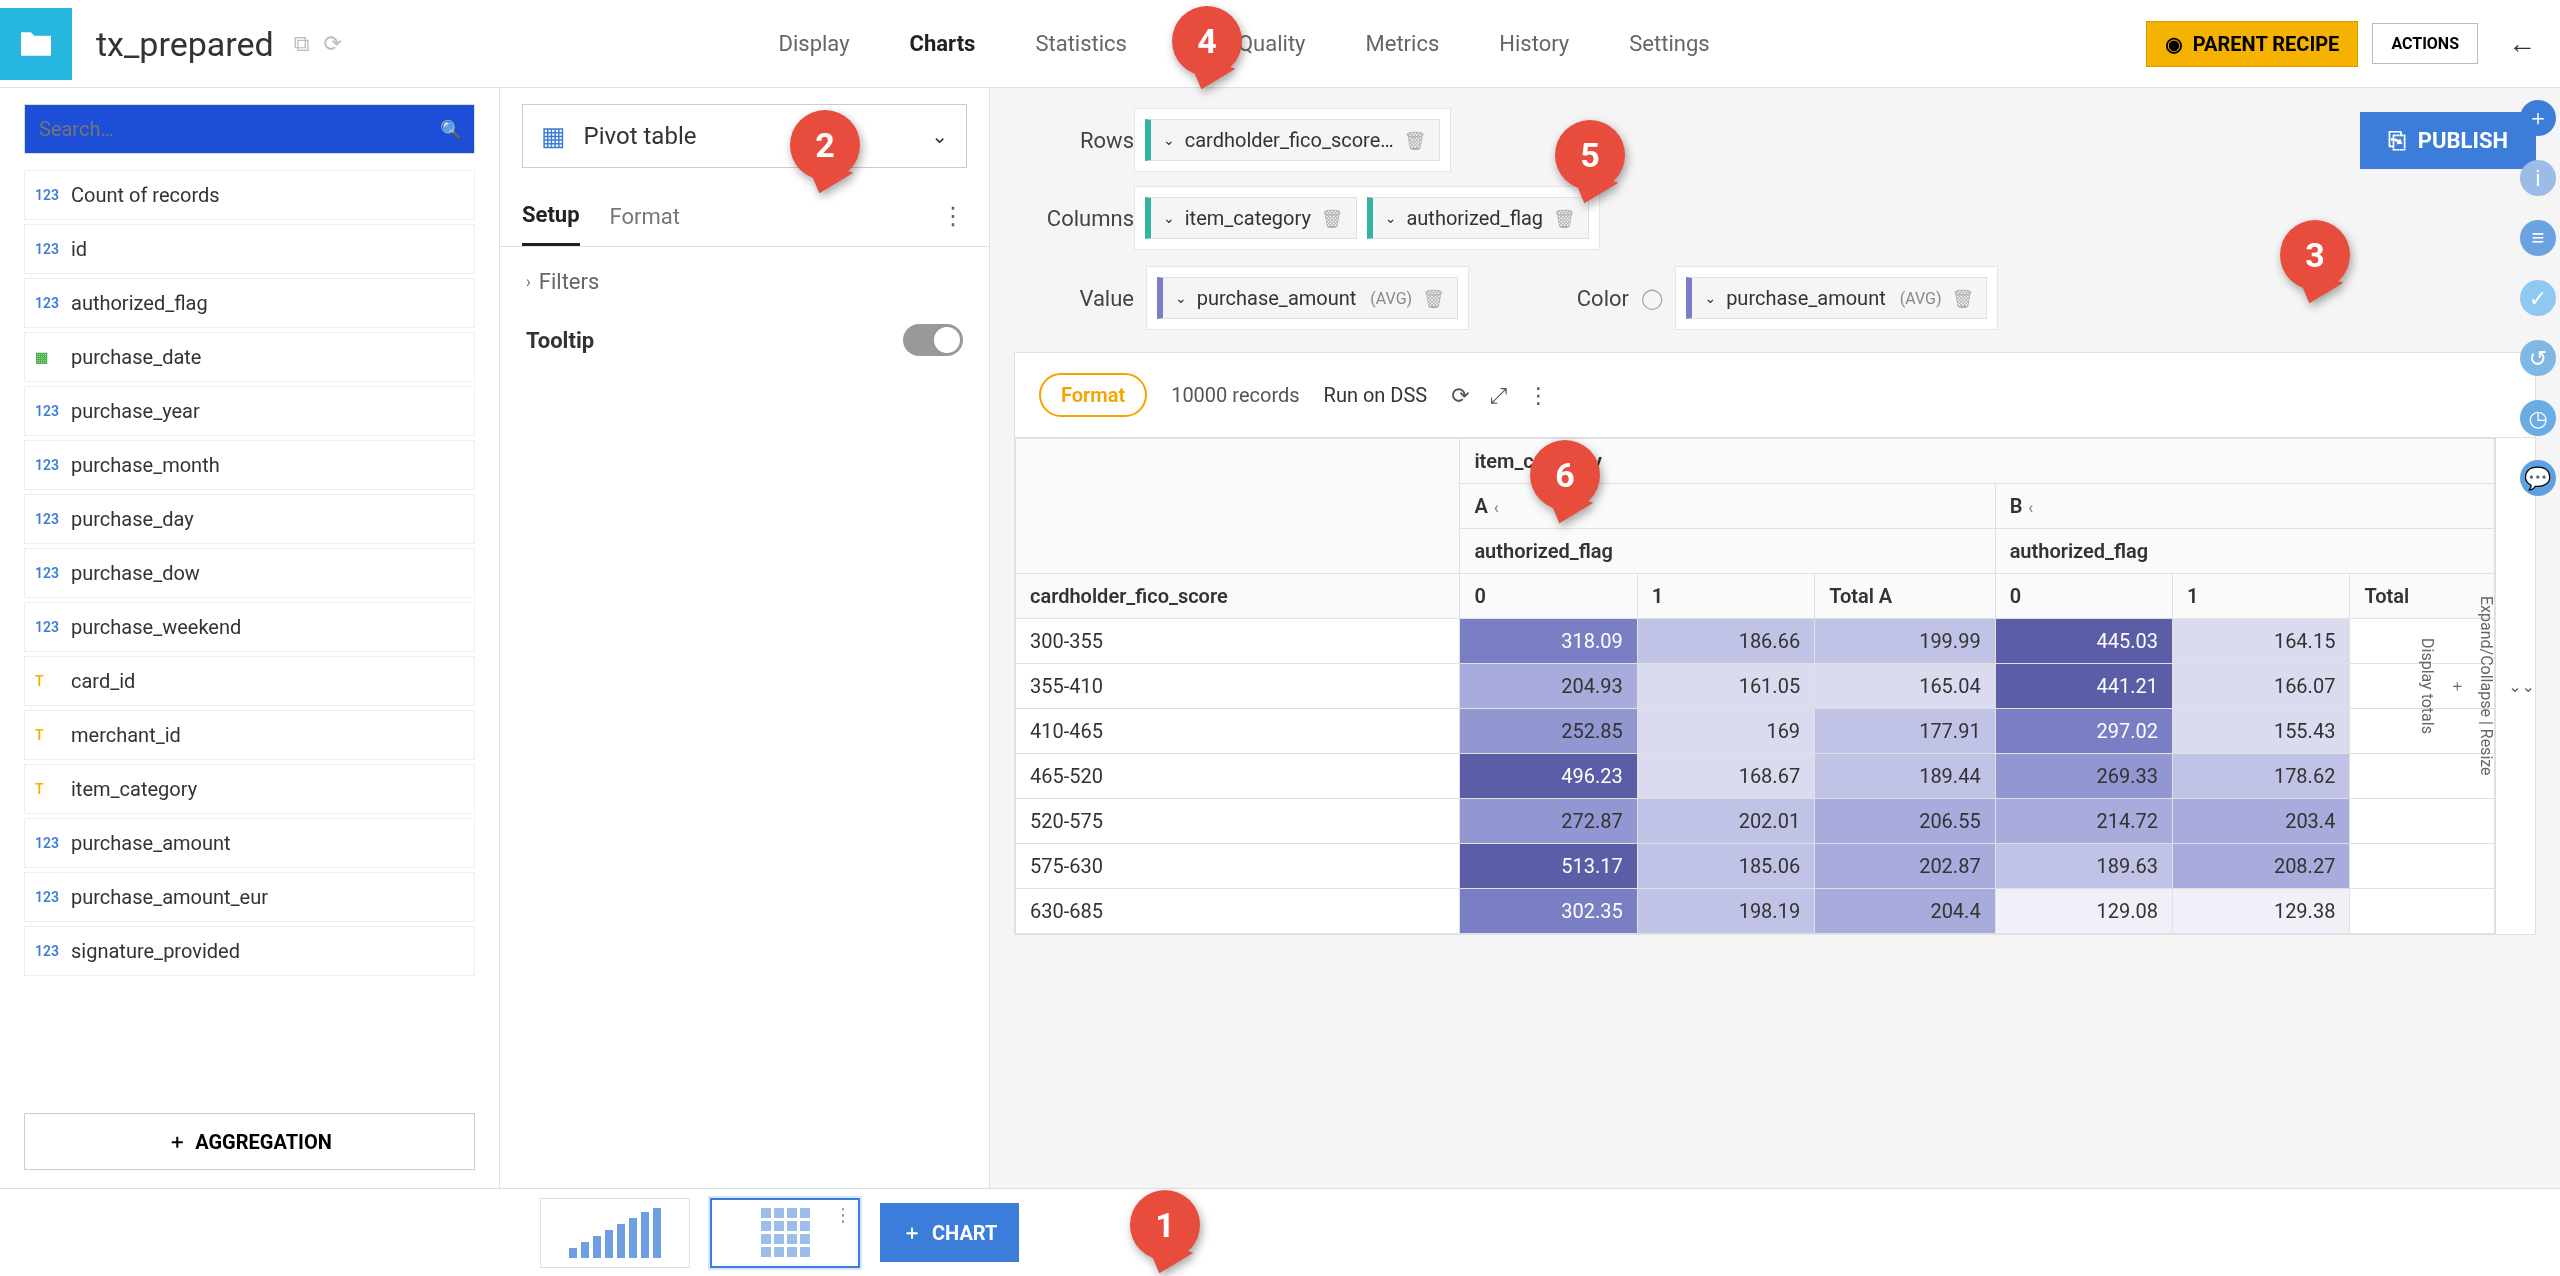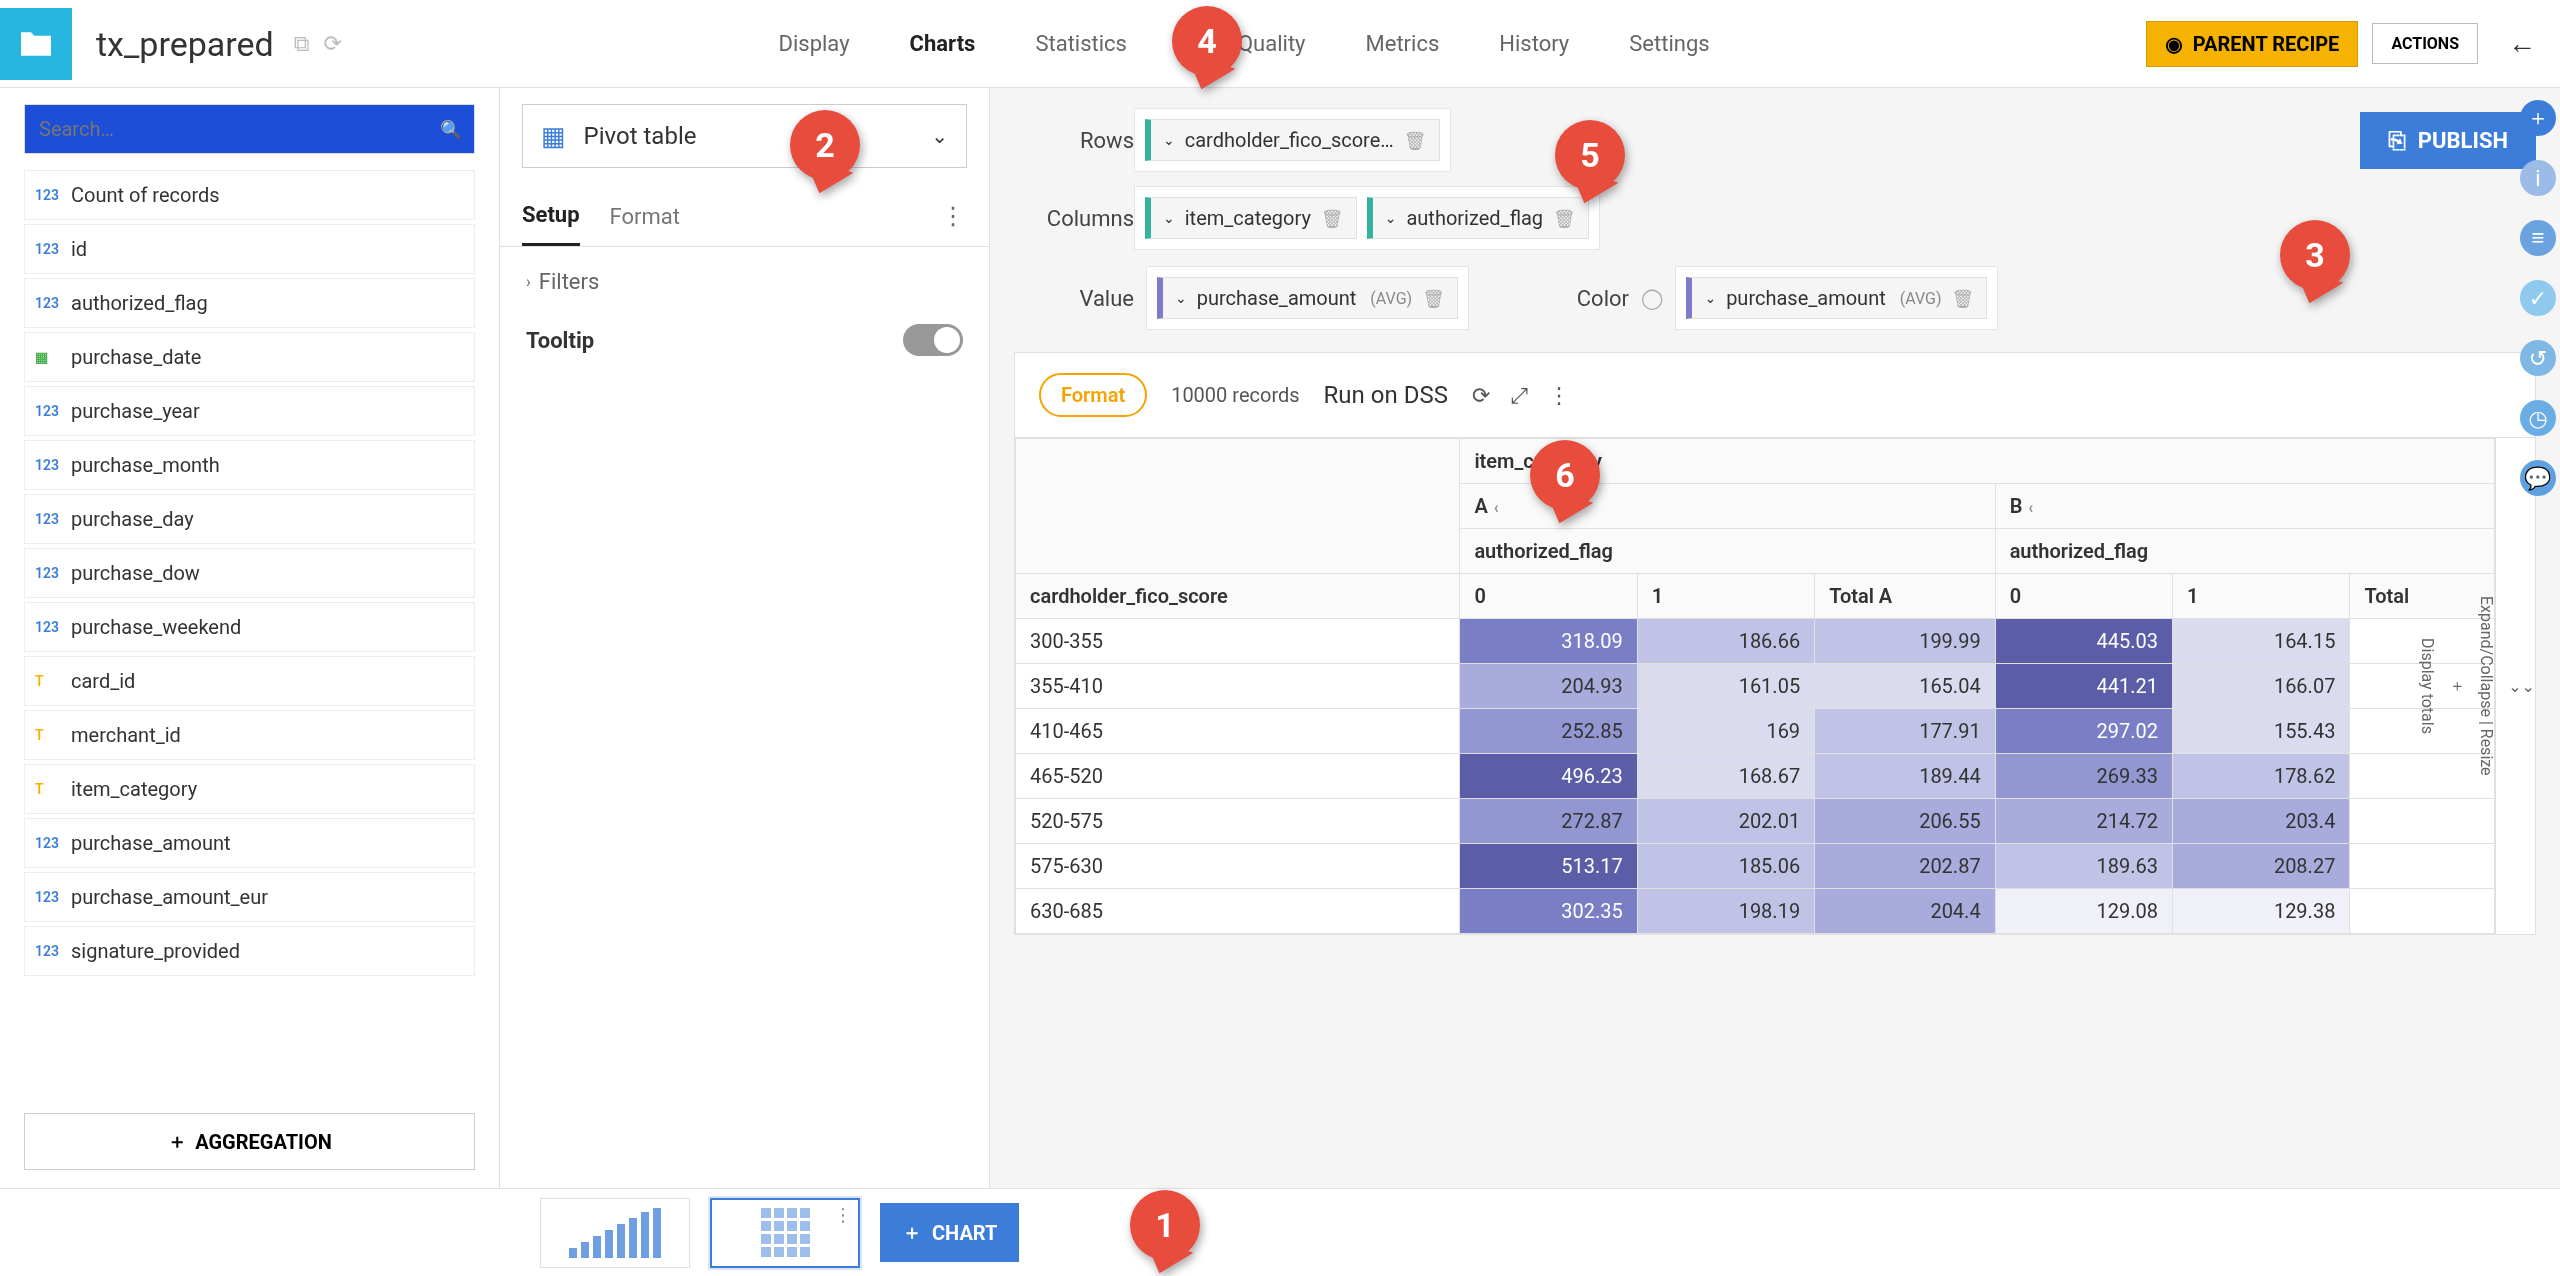--- a/index.html
+++ b/index.html
@@ -67,21 +67,21 @@
 .publish-btn { background: #3b7dd8; color:#fff; border:none; padding: 16px 28px; font-size:22px; font-weight:700; display:flex; align-items:center; gap:12px; cursor:pointer; }
 .row1 { display:flex; align-items:center; justify-content:space-between; margin-bottom: 14px; }
 .row1 .dim-row { margin-bottom: 0; flex: 1; }
 .value-row { display:flex; align-items: center; gap: 40px; }
 
 
 .result-hdr { background:#fff; border: 1px solid #e0e0e0; padding: 20px 24px; display:flex; align-items:center; gap: 24px; margin-top: 6px; }
 .result-hdr h2 { font-size: 30px; font-weight: 400; color:#555; flex:1; }
 .sample-btn { border: 2px solid #f5a300; color:#f5a300; background:#fff; padding: 8px 20px; border-radius: 24px; font-size: 20px; font-weight:600; cursor:pointer; }
 .recs { font-size: 20px; color:#555; }
-.runon { font-size: 24px; color:#333; cursor:pointer; }
+.runon { font-size: 20px; color:#333; cursor:pointer; }
 .hdr-icons { display:flex; gap: 20px; font-size: 22px; color:#555; }
 .hdr-icons span { cursor:pointer; }
 
 
 .pivot-wrap { background:#fff; border:1px solid #e0e0e0; border-top:none; display:flex; }
 .pivot-main { flex:1; overflow:auto; }
 table.pivot { border-collapse: collapse; width: 100%; font-size: 20px; }
 table.pivot th, table.pivot td { border: 1px solid #e0e0e0; padding: 10px 14px; text-align: left; }
 table.pivot th { background: #fafafa; font-weight: 600; }
 table.pivot td.num { text-align: right; }

